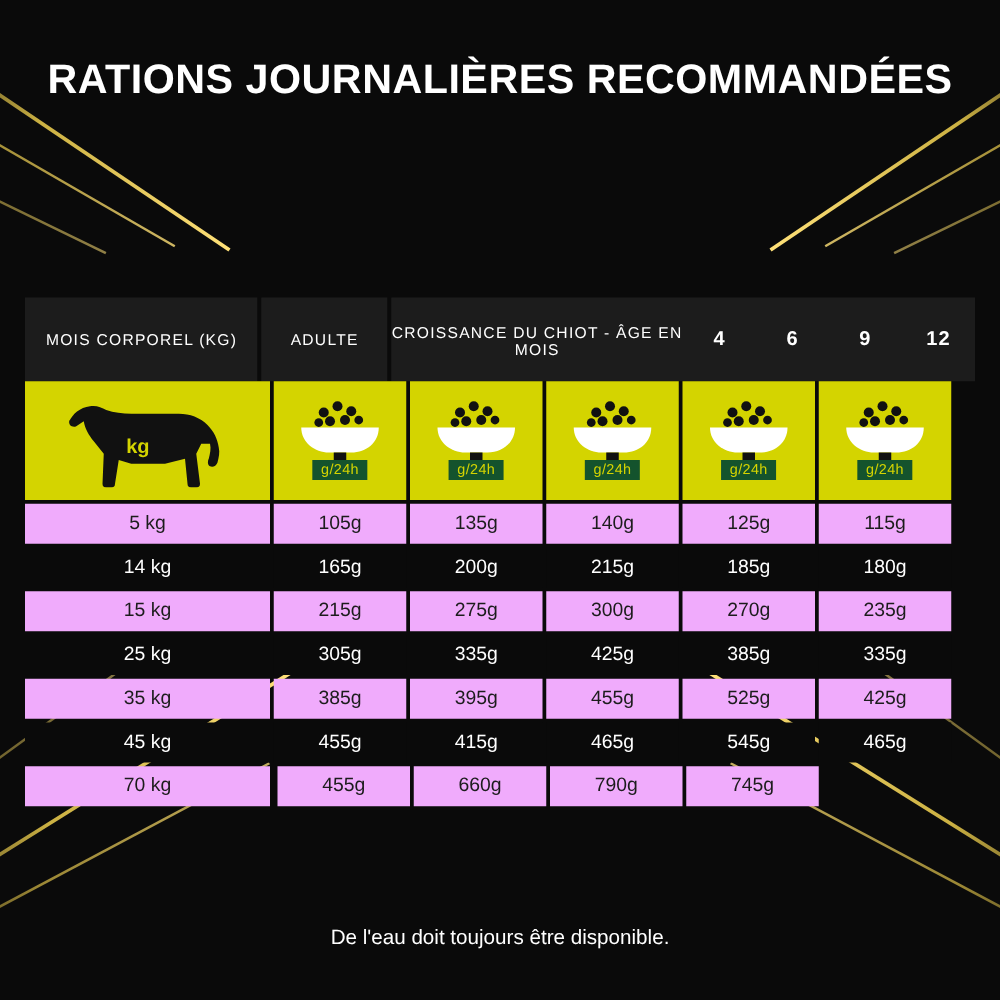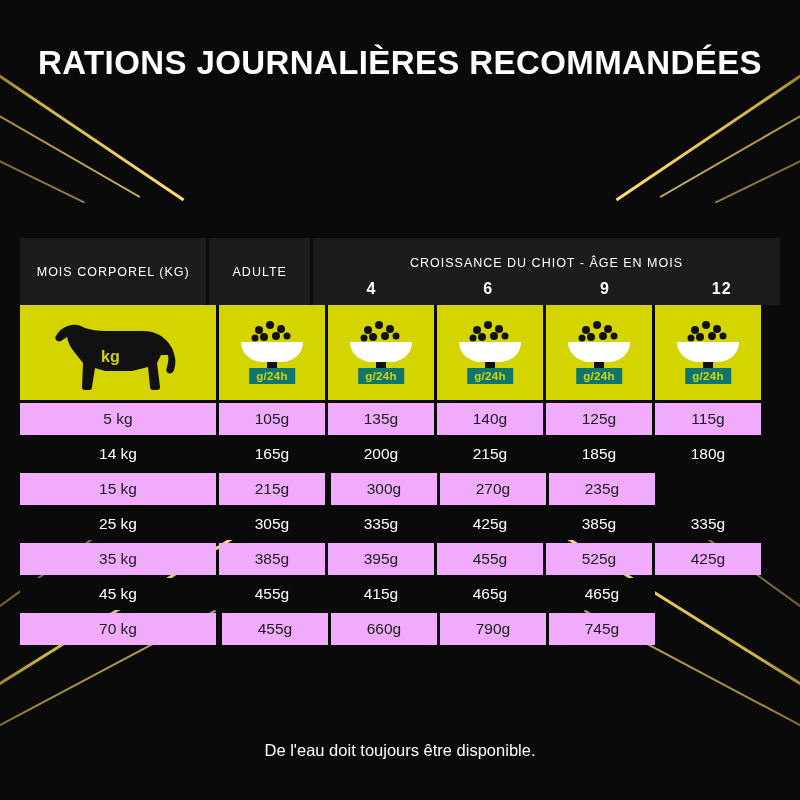--- a/index.html
+++ b/index.html
@@ -65,21 +65,21 @@
   .head-cell {
     background: #1c1c1c;
     color: #ffffff;
     font-size: 12.5px;
     letter-spacing: 1px;
     display: flex; align-items: center; justify-content: center;
     text-align: center;
   }
   .c0 { width: 196px; }
   .c1 { width: 106px; }
-  .cg { width: 491px; flex-direction: column; }
+  .cg { width: 491px; flex-direction: row; }
   .cg-title {
     height: 34px; display: flex; align-items: flex-end; justify-content: center;
     width: 100%; padding-bottom: 2px;
   }
   .cg-sub { display: flex; width: 100%; height: 33px; }
   .cg-sub > div {
     flex: 1; display: flex; align-items: center; justify-content: center;
     font-size: 16px; font-weight: bold; color: #fff;
   }
   .sep { width: 3px; background: #0a0a0a; }
@@ -92,21 +92,21 @@
   }
   .icon-cell.k0 { width: 196px; }
   .icon-cell.k1 { width: 106px; }
   .icon-cell.kn { width: 106px; }
   .gap { width: 3px; }
 
   .bowl { position: relative; width: 78px; height: 66px; }
   .bowl svg { display:block; }
   .tag {
     position: absolute; bottom: 2px; left: 50%; transform: translateX(-50%);
-    background: #0f766e; color: #d4d400; font-size: 11.5px; font-weight: bold;
+    background: #14532d; color: #d4d400; font-size: 11.5px; font-weight: normal;
     padding: 2px 7px; letter-spacing: .3px; white-space: nowrap;
   }
 
   .data-row { display: flex; height: 32px; margin-top: 3px; }
   .data-row .cell {
     display: flex; align-items: center; justify-content: center;
     font-size: 15.5px;
   }
   .cell.w0 { width: 196px; }
   .cell.w1 { width: 106px; }
@@ -301,20 +301,21 @@
         <div class="cell wn">185g</div>
       <div class="gap"></div>
         <div class="cell wn">180g</div>
     </div>
 
     <div class="data-row row-gold">
       <div class="cell w0">15 kg</div>
       <div class="gap"></div>
         <div class="cell w1">215g</div>
       <div class="gap"></div>
+        <div class="cell wn">275g</div>
       <div class="gap"></div>
         <div class="cell wn">300g</div>
       <div class="gap"></div>
         <div class="cell wn">270g</div>
       <div class="gap"></div>
         <div class="cell wn">235g</div>
     </div>
 
     <div class="data-row row-dark">
       <div class="cell w0">25 kg</div>
@@ -346,20 +347,21 @@
 
     <div class="data-row row-dark">
       <div class="cell w0">45 kg</div>
       <div class="gap"></div>
         <div class="cell w1">455g</div>
       <div class="gap"></div>
         <div class="cell wn">415g</div>
       <div class="gap"></div>
         <div class="cell wn">465g</div>
       <div class="gap"></div>
+        <div class="cell wn">545g</div>
       <div class="gap"></div>
         <div class="cell wn">465g</div>
     </div>
 
     <div class="data-row row-gold">
       <div class="cell w0">70 kg</div>
       <div class="gap"></div>
       <div class="gap"></div>
         <div class="cell wn">455g</div>
       <div class="gap"></div>

